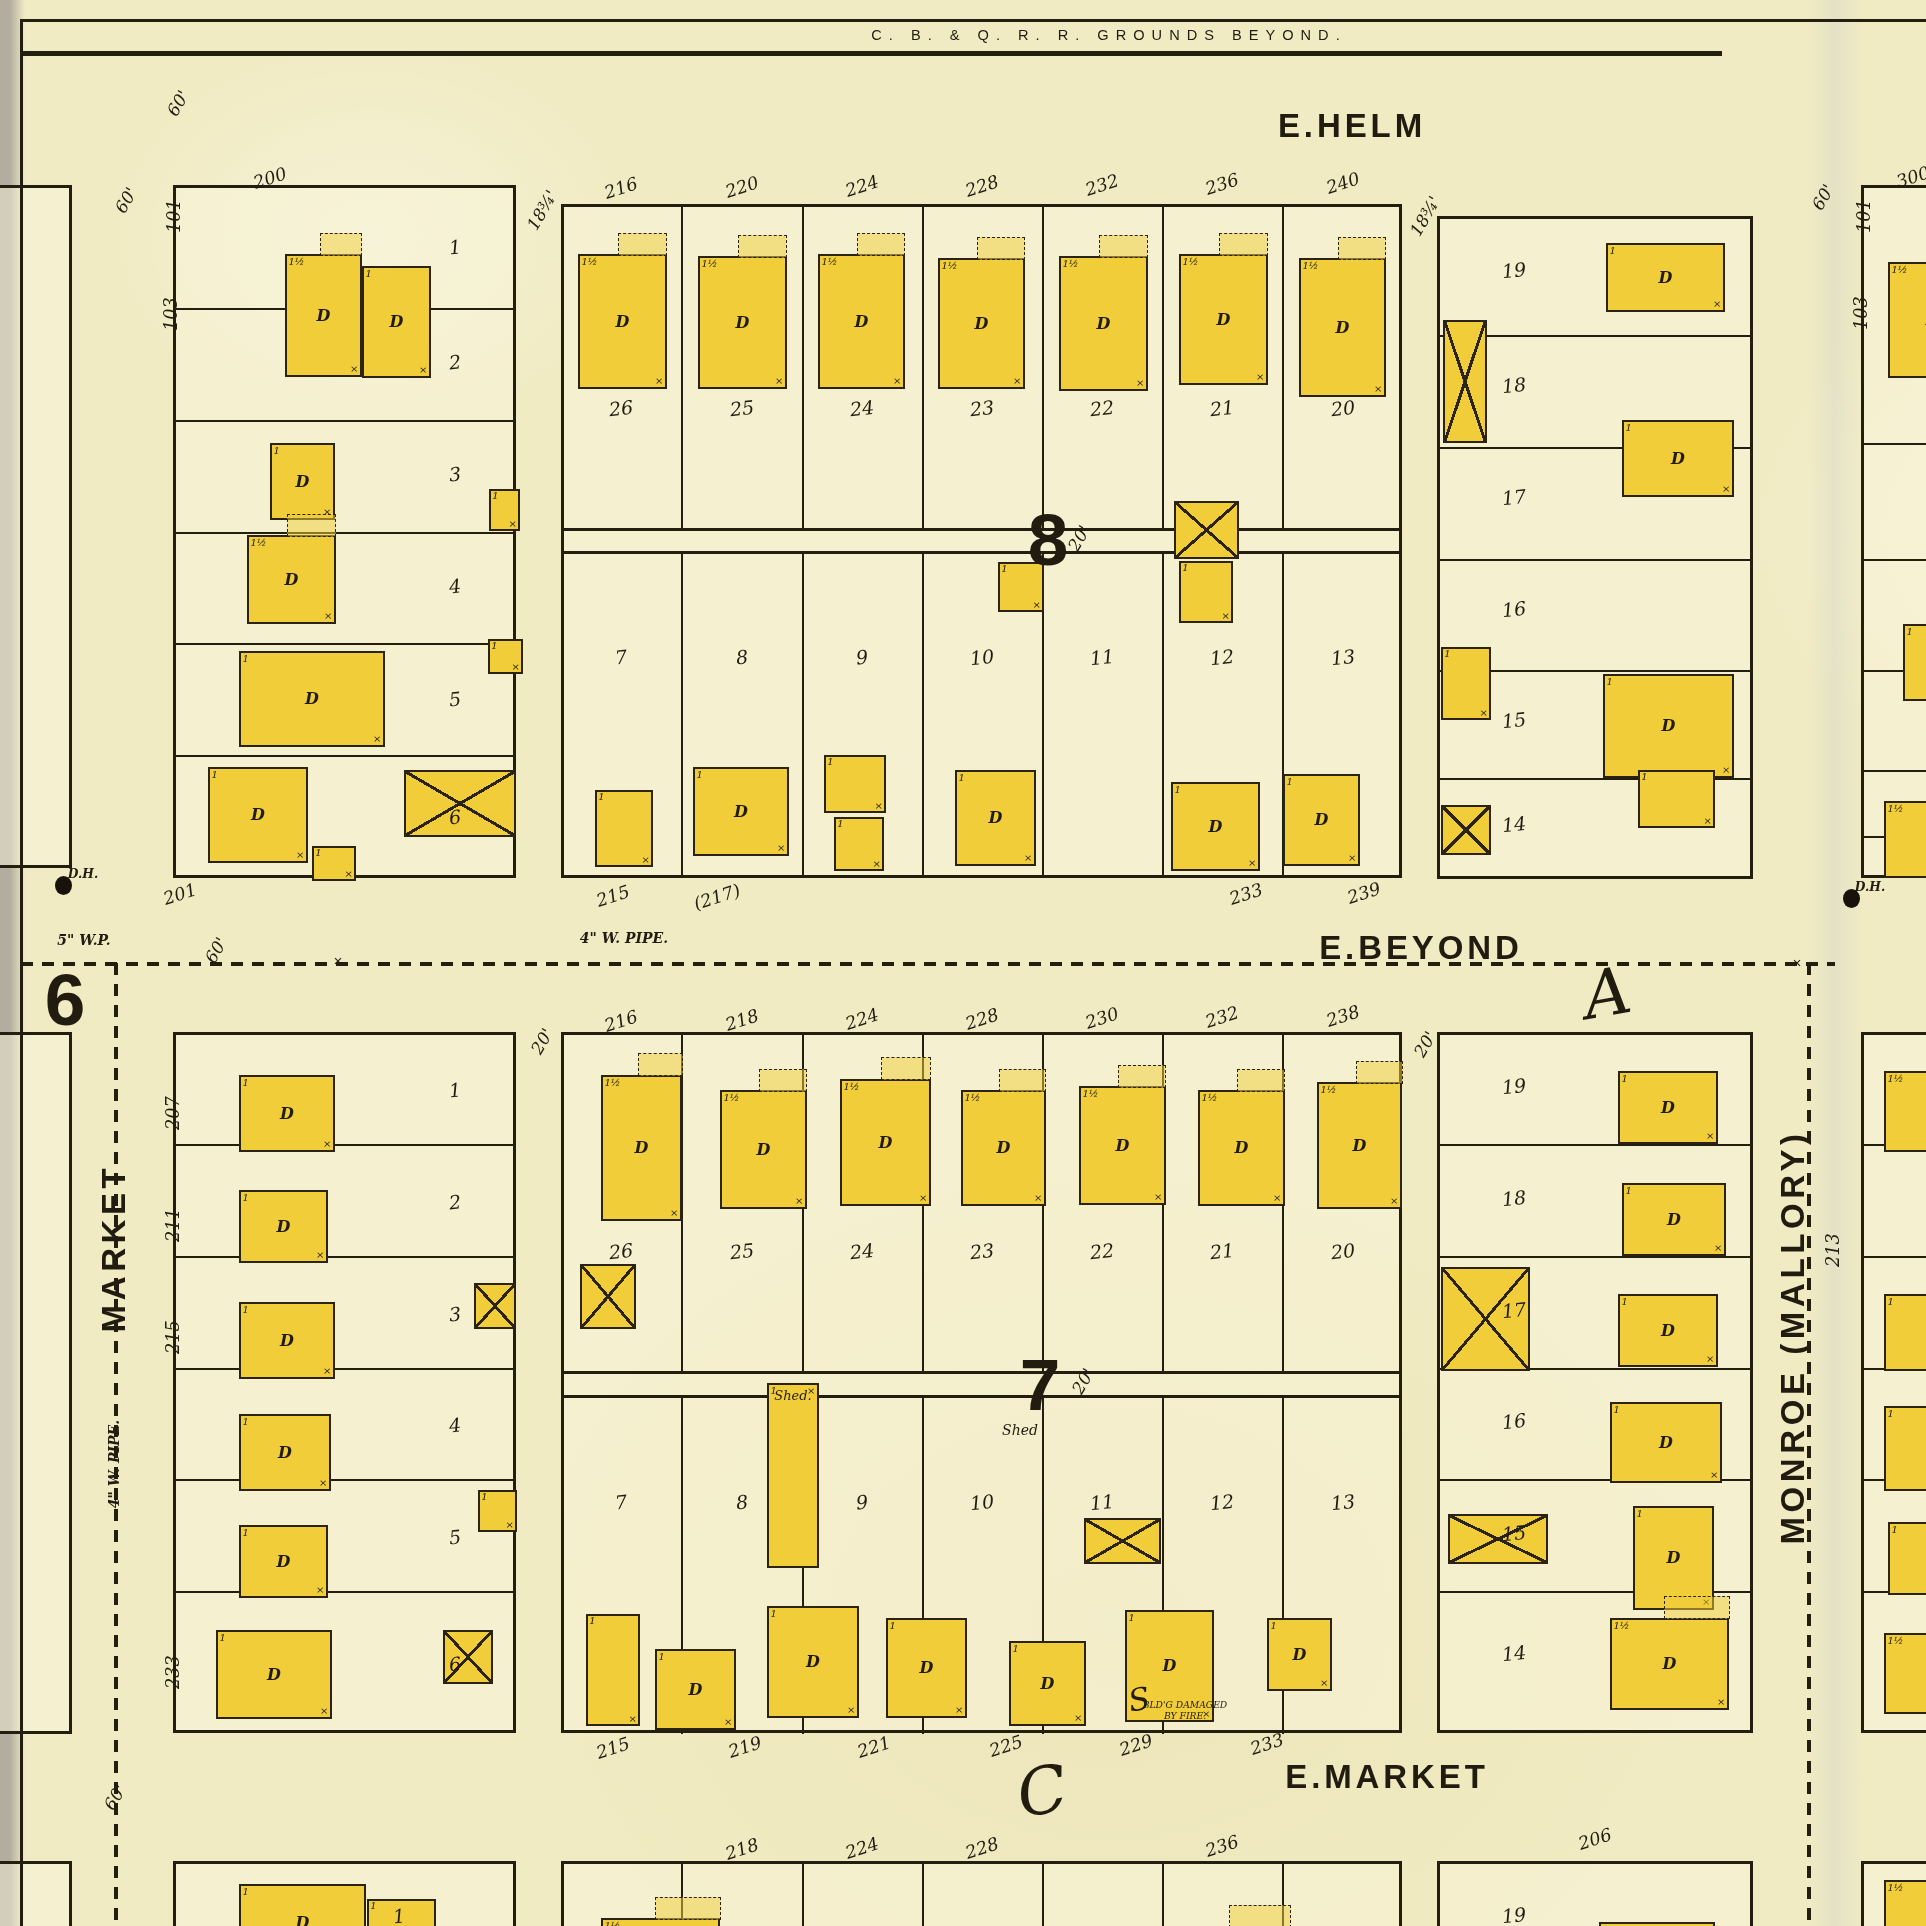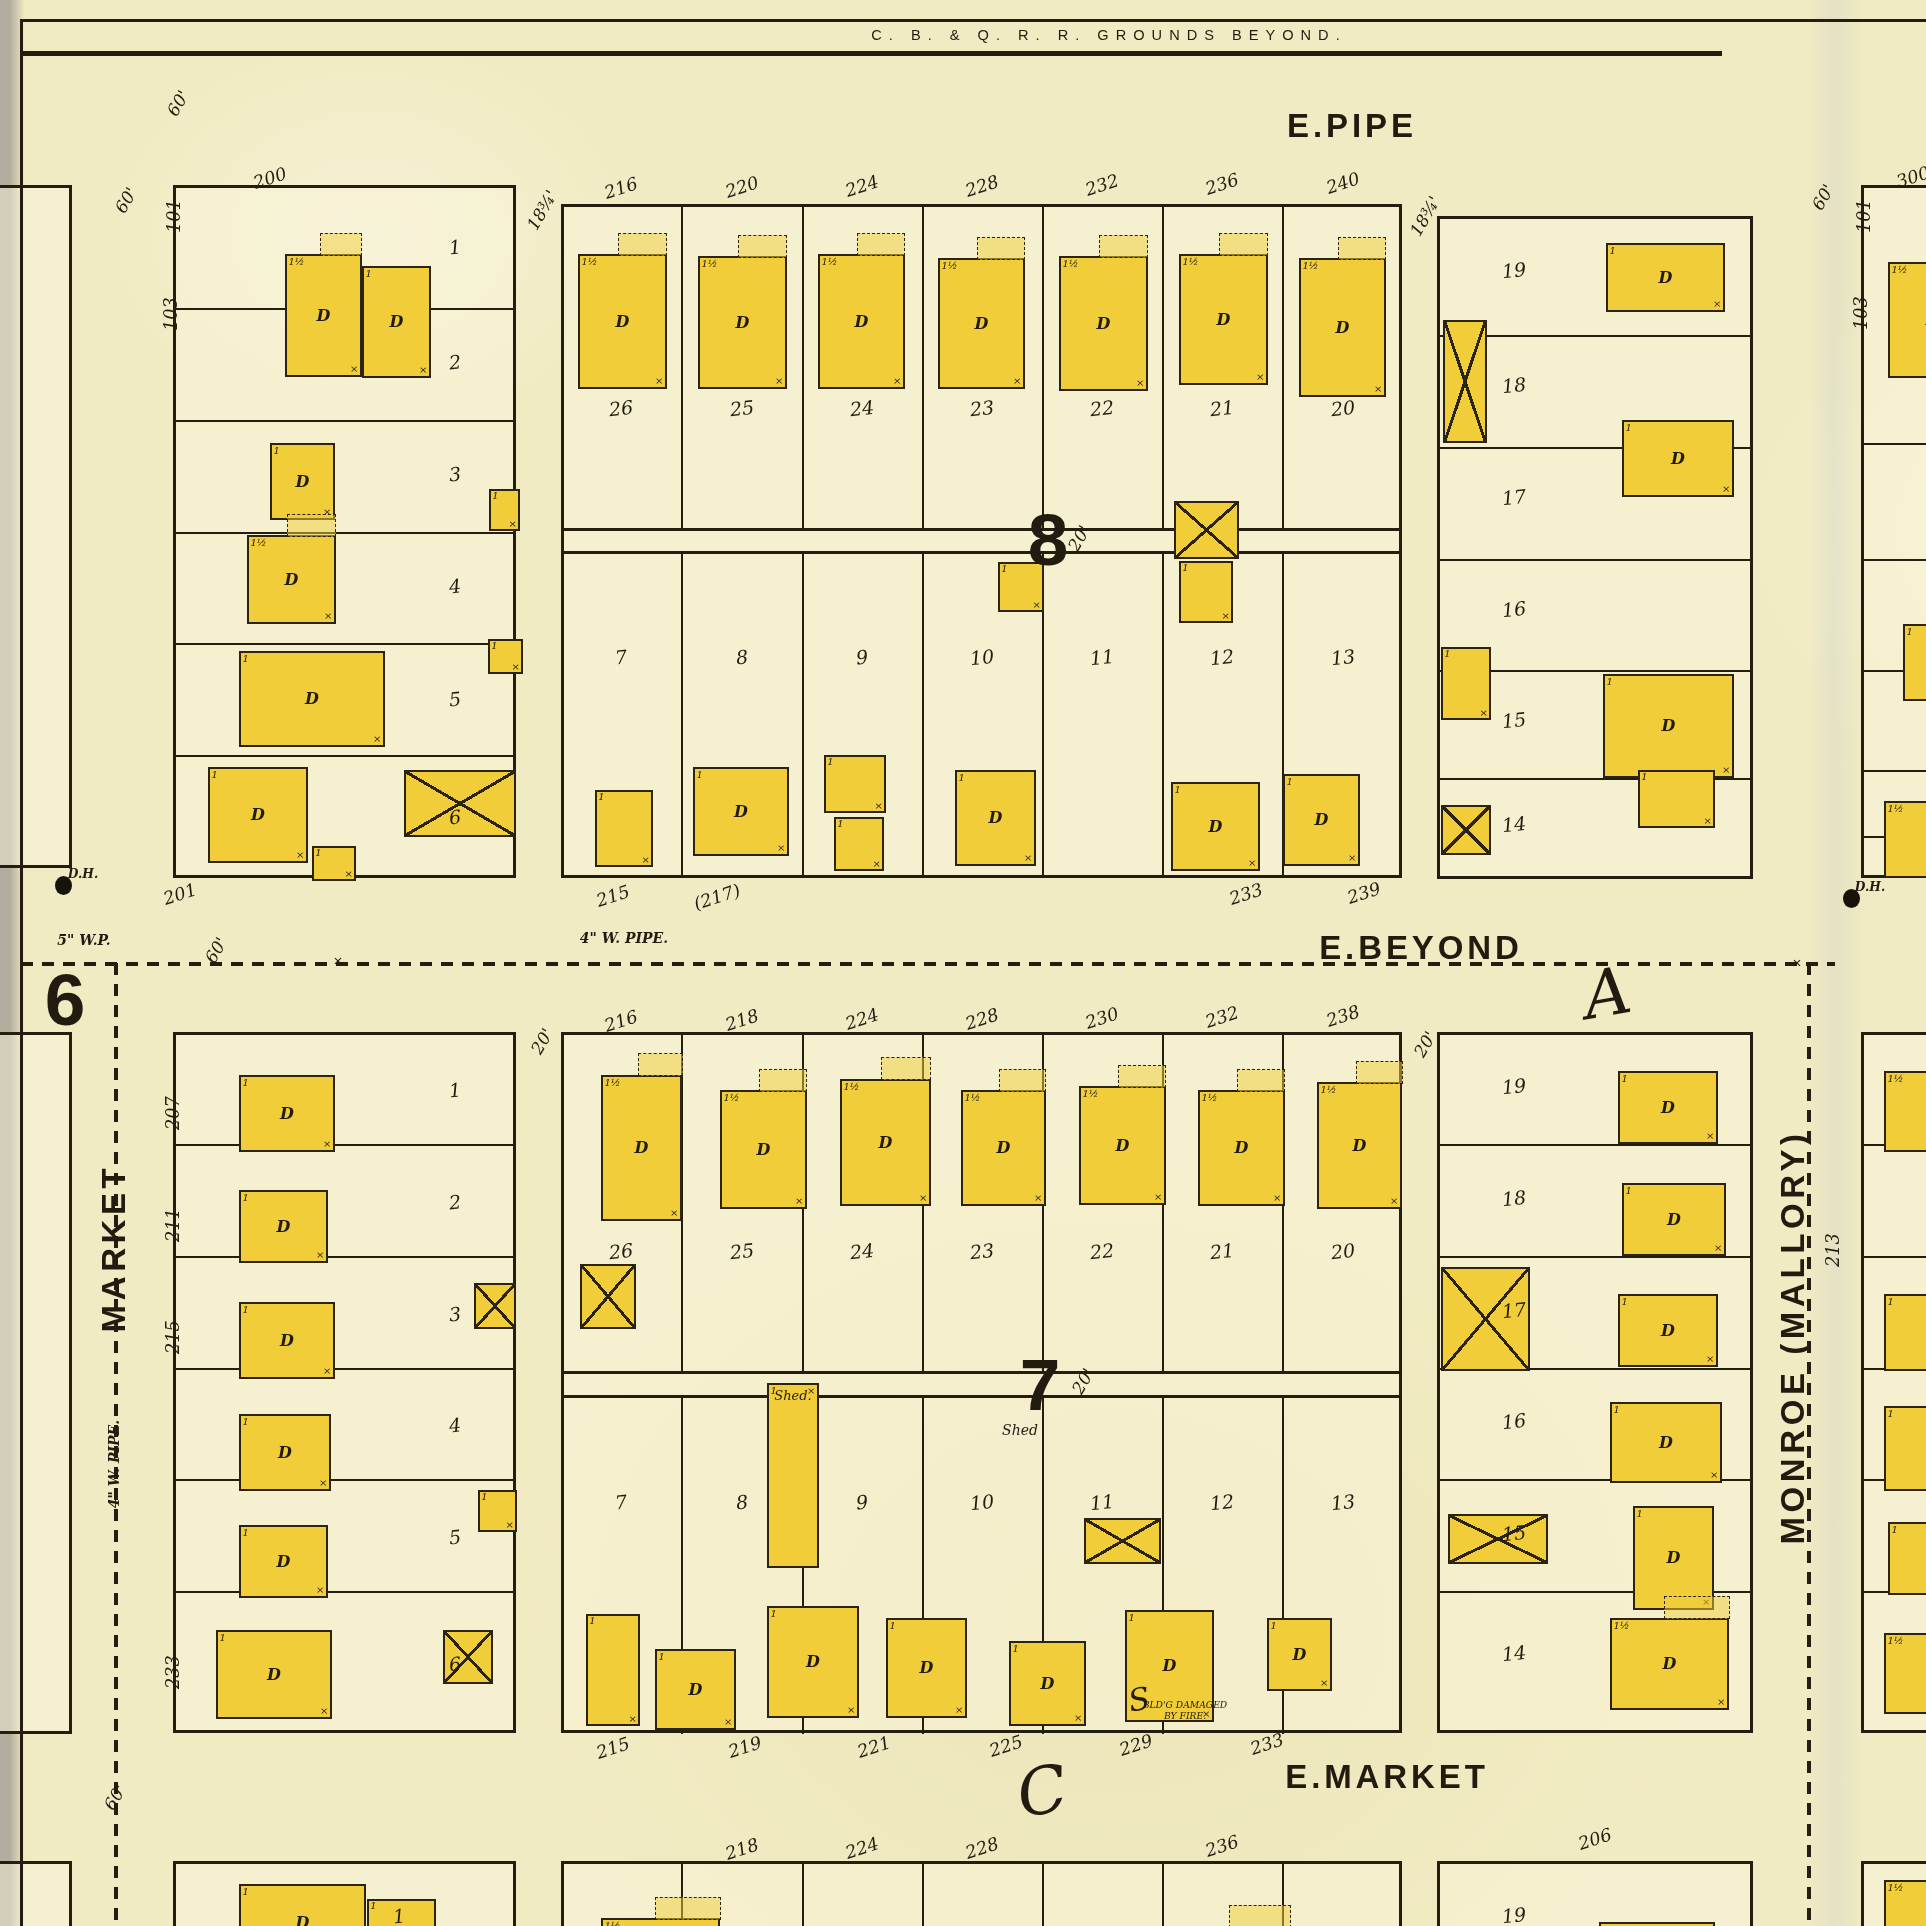--- a/index.html
+++ b/index.html
@@ -465,21 +465,21 @@
     <div class="porch" style="left: 655px; top: 1897px; width: 66px; height: 23px;"></div>
     <div class="porch" style="left: 1229px; top: 1905px; width: 62px; height: 23px;"></div>
     <div class="bld" style="left: 1599px; top: 1922px; width: 116px; height: 100px;">
       <div class="mk" style="left: 1.5px; top: 0.8px;">1</div>
     </div>
     <div class="bld" style="left: 1884px; top: 1880px; width: 116px; height: 85px;">
       <div class="mk" style="left: 1.5px; top: 0.8px;">1½</div>
     </div>
     <div class="dot" style="left: 55px; top: 876px;"></div>
     <div class="dot" style="left: 1843px; top: 889px;"></div>
-    <div class="t" style="left: 1352px; top: 126px; font: 700 33px &quot;Liberation Sans&quot;, sans-serif; letter-spacing: 3.9px; transform: translate(-50%, -50%) rotate(0deg);">E.PIPE</div>
+    <div class="t" style="left: 1352px; top: 126px; font: 700 33px &quot;Liberation Sans&quot;, sans-serif; letter-spacing: 3.9px; transform: translate(-50%, -50%) rotate(0deg);">E.HELM</div>
     <div class="t" style="left: 1421px; top: 948px; font: 700 33px &quot;Liberation Sans&quot;, sans-serif; letter-spacing: 3.9px; transform: translate(-50%, -50%) rotate(0deg);">E.BEYOND</div>
     <div class="t" style="left: 1387px; top: 1777px; font: 700 33px &quot;Liberation Sans&quot;, sans-serif; letter-spacing: 3.9px; transform: translate(-50%, -50%) rotate(0deg);">E.MARKET</div>
     <div class="t" style="left: 114px; top: 1248px; font: 700 33px &quot;Liberation Sans&quot;, sans-serif; letter-spacing: 4.6px; transform: translate(-50%, -50%) rotate(-90deg);">MARKET</div>
     <div class="t" style="left: 1793px; top: 1337px; font: 700 33px &quot;Liberation Sans&quot;, sans-serif; letter-spacing: 4.6px; transform: translate(-50%, -50%) rotate(-90deg);">MONROE  (MALLORY)</div>
     <div class="t" style="left: 1048px; top: 539px; font: 700 73px &quot;Liberation Sans&quot;, sans-serif; transform: translate(-50%, -50%) rotate(0deg);">8</div>
     <div class="t" style="left: 1040px; top: 1384px; font: 700 73px &quot;Liberation Sans&quot;, sans-serif; transform: translate(-50%, -50%) rotate(0deg);">7</div>
     <div class="t" style="left: 65px; top: 999px; font: 700 73px &quot;Liberation Sans&quot;, sans-serif; transform: translate(-50%, -50%) rotate(0deg);">6</div>
     <div class="t" style="left: 1079px; top: 538px; font: italic 17px &quot;DejaVu Serif&quot;, serif; transform: translate(-50%, -50%) rotate(-60deg);">20'</div>
     <div class="t" style="left: 1083px; top: 1381px; font: italic 17px &quot;DejaVu Serif&quot;, serif; transform: translate(-50%, -50%) rotate(-60deg);">20'</div>
     <div class="t" style="left: 542px; top: 210px; font: italic 17px &quot;DejaVu Serif&quot;, serif; transform: translate(-50%, -50%) rotate(-60deg);">18¾'</div>

